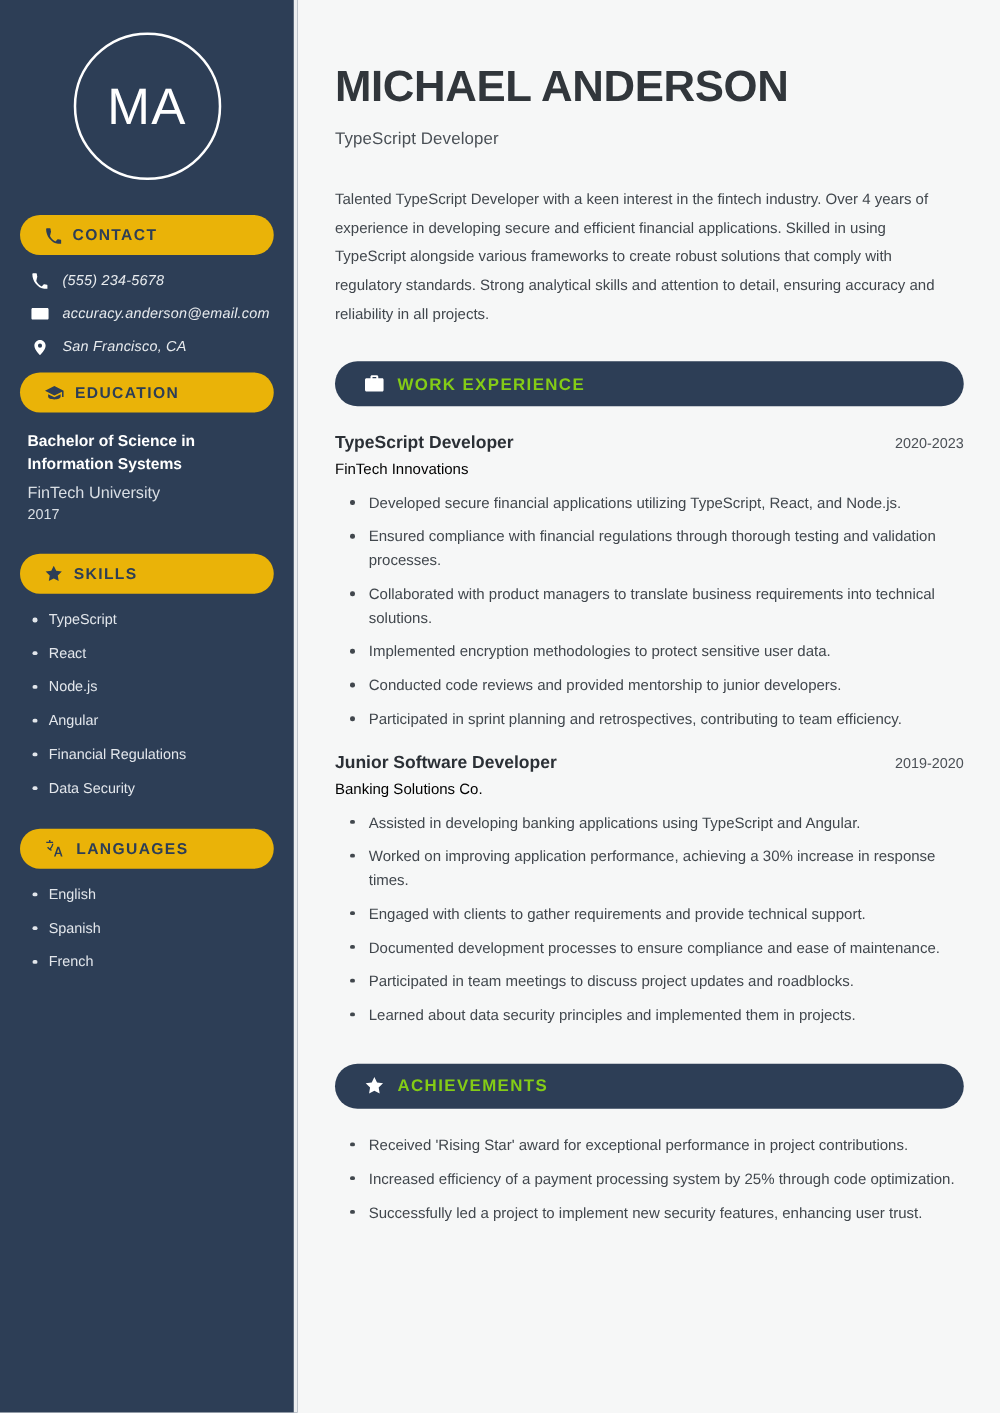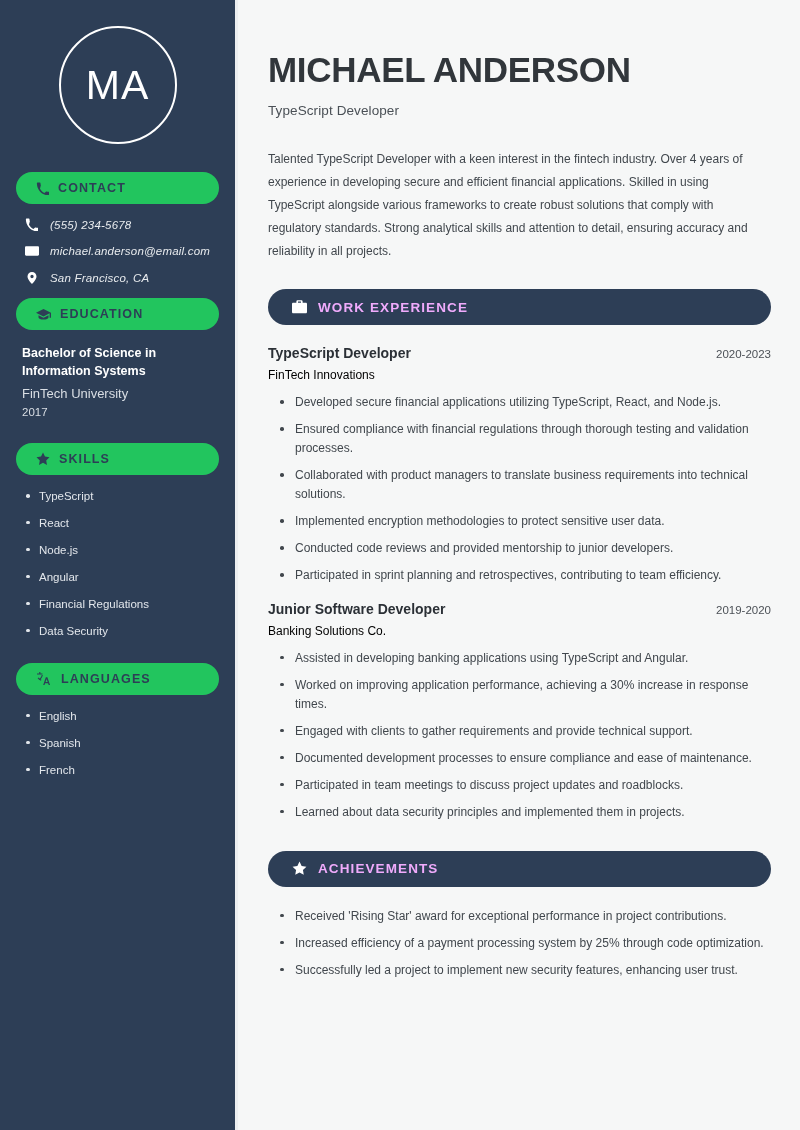--- a/index.html
+++ b/index.html
@@ -50,21 +50,21 @@
   }
   .avatar-initials {
     color: #ffffff;
     font-size: 41px;
     font-weight: 400;
     letter-spacing: 1px;
     line-height: 1;
   }
 
   .pill {
-    background: #22c55e;
+    background: #eab308;
     border-radius: 999px;
     height: 32px;
     display: flex;
     align-items: center;
     gap: 9px;
     padding: 4px 20px;
     margin-top: 6px;
     margin-bottom: 14px;
   }
   .pill-label {
@@ -175,21 +175,21 @@
     border-radius: 999px;
     height: 36px;
     display: flex;
     align-items: center;
     gap: 11px;
     padding: 0 24px;
     margin-bottom: 20px;
   }
   .section-bar .icon { display: flex; align-items: center; }
   .section-title {
-    color: #f0abfc;
+    color: #84cc16;
     font-size: 13.5px;
     font-weight: bold;
     letter-spacing: 1.1px;
     text-transform: uppercase;
   }
 
   .job { margin-bottom: 16px; }
   .job-head {
     display: flex;
     justify-content: space-between;
@@ -268,21 +268,21 @@
             </svg>
         </span>
         <span class="contact-text">(555) 234-5678</span>
       </div>
       <div class="contact-row">
         <span class="icon">
           <svg width="14" height="14" viewBox="0 0 24 24" fill="#ffffff">
               <path d="M2 4h20c1.1 0 2 .9 2 2v12c0 1.1-.9 2-2 2H2c-1.1 0-2-.9-2-2V6c0-1.1.9-2 2-2zm10 8.2L2.3 5.6h19.4L12 12.2z"></path>
             </svg>
         </span>
-        <span class="contact-text">michael.anderson@email.com</span>
+        <span class="contact-text">accuracy.anderson@email.com</span>
       </div>
       <div class="contact-row">
         <span class="icon">
           <svg width="12" height="14" viewBox="0 0 24 24" fill="#ffffff">
               <path d="M12 0C7 0 3 4 3 9c0 6.7 9 15 9 15s9-8.3 9-15c0-5-4-9-9-9zm0 12.3A3.3 3.3 0 1 1 12 5.7a3.3 3.3 0 0 1 0 6.6z"></path>
             </svg>
         </span>
         <span class="contact-text">San Francisco, CA</span>
       </div>
     </div>

